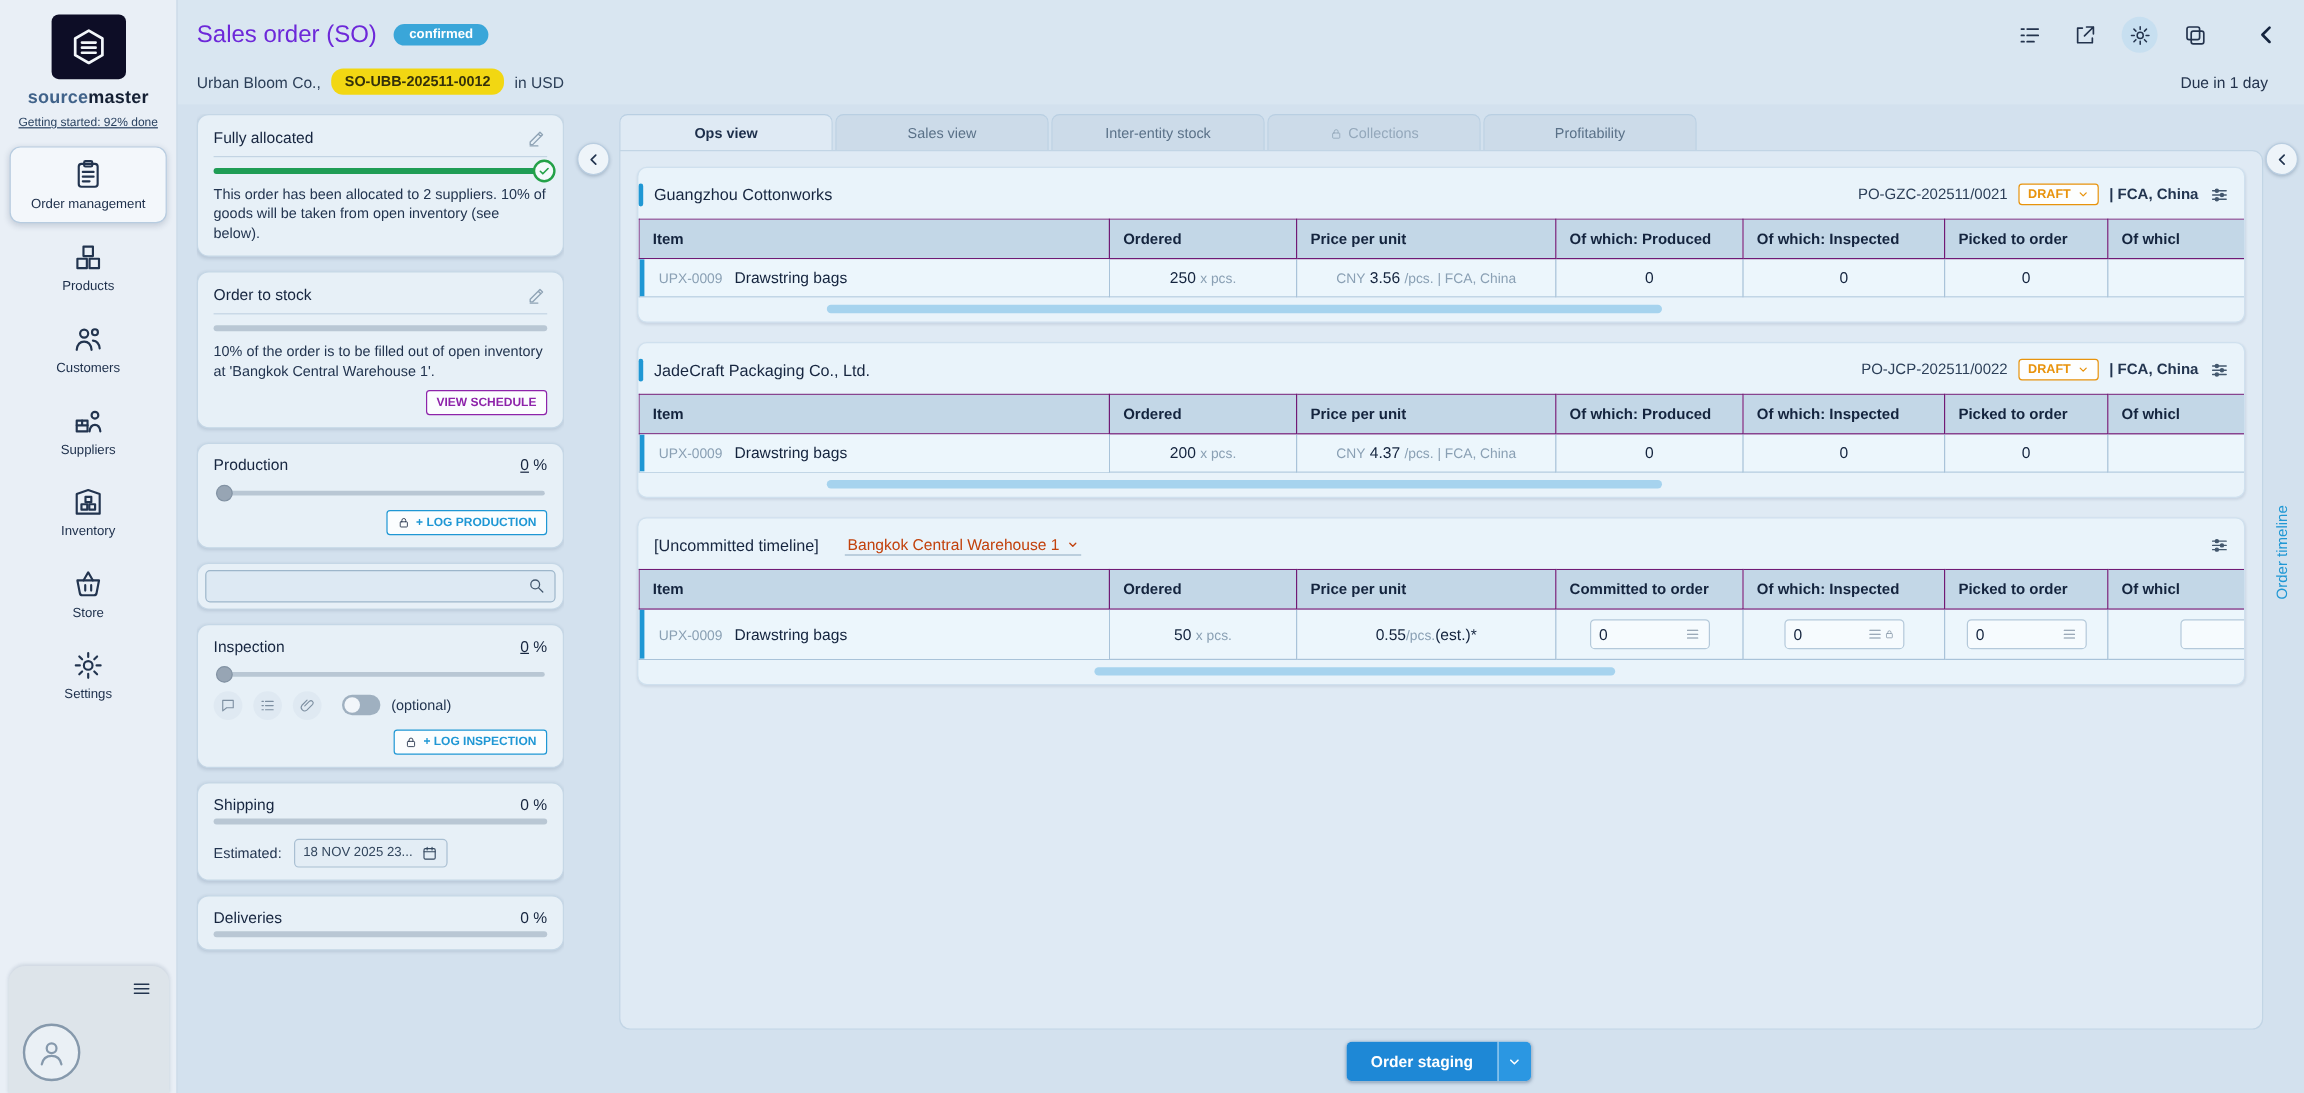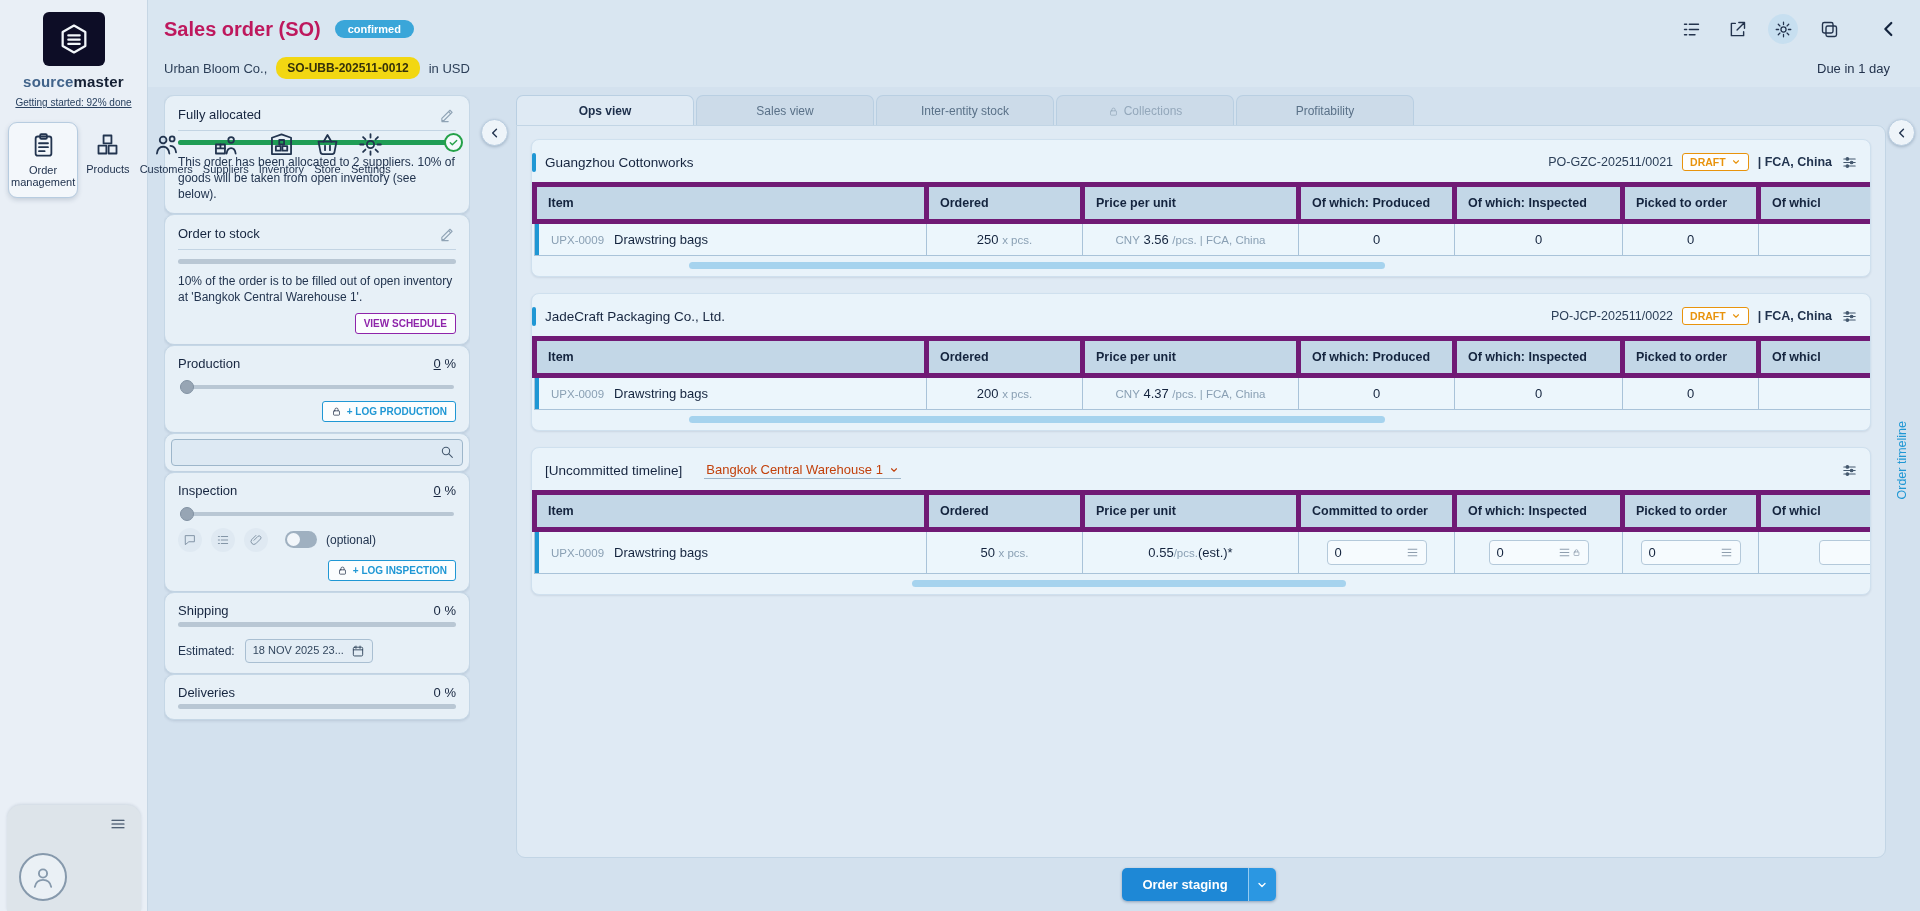--- a/index.html
+++ b/index.html
@@ -7,48 +7,48 @@
   body{overflow:hidden;font-family:"Liberation Sans","DejaVu Sans",sans-serif;background:#cbdbe9;color:#1c2e4a;font-size:13px}
   .app{display:flex;width:100%;height:100%}
   svg.ic{stroke:currentColor;fill:none;stroke-width:1.6;stroke-linecap:round;stroke-linejoin:round;display:block}
 
   
   .sidebar{width:148px;background:#e9eff6;display:flex;flex-direction:column;align-items:center;flex-shrink:0;border-right:1px solid #c6d6e4;position:relative;z-index:3}
   .logo-box{margin-top:12px;width:62px;height:54px;background:#0d0d26;border-radius:6px;display:flex;align-items:center;justify-content:center;color:#f2f6fa}
   .brand{margin-top:7px;font-size:15px;font-weight:bold;letter-spacing:.2px}
   .brand-source{color:#41638a}.brand-master{color:#141f33}
   .getting-started{font-size:10px;text-decoration:underline;color:#2a4261;margin:7px 0 14px;cursor:pointer}
-  .nav{width:100%;display:flex;flex-direction:row;gap:6px;padding:0 8px}
+  .nav{width:100%;display:flex;flex-direction:column;gap:6px;padding:0 8px}
   .nav-item{display:flex;flex-direction:column;align-items:center;gap:5px;padding:9px 2px;border-radius:9px;cursor:pointer;color:#22344f}
   .nav-item .nav-label{font-size:11px;color:#1c2e4a;text-align:center}
   .nav-item.active{background:#f3f7fb;border:1px solid #b7cce0;box-shadow:0 2px 5px rgba(25,50,85,.18)}
   .user-area{margin-top:auto;width:134px;height:106px;background:#dde4ea;border-radius:14px 14px 0 0;position:relative;box-shadow:0 -1px 3px rgba(25,50,85,.12)}
   .hamburger-btn{position:absolute;top:10px;right:14px;color:#22344f;background:none;border:none;cursor:pointer}
   .avatar{position:absolute;left:12px;bottom:10px;width:48px;height:48px;border-radius:50%;border:2px solid #8699ac;background:#eaf0f5;display:flex;align-items:center;justify-content:center;color:#8699ac;cursor:pointer}
 
   
   .main{flex:1;display:flex;flex-direction:column;min-width:0;background:#d3e1ee}
   .header{padding:9px 16px 0 16px;background:#d9e6f1}
   .hrow1{display:flex;align-items:center;height:40px}
-  .page-title{font-size:20px;font-weight:700;color:#be185d}
+  .page-title{font-size:20px;font-weight:400;color:#6d28d9}
   .status-badge{margin-left:14px;background:#3aa6d9;color:#fff;font-size:11px;font-weight:bold;padding:3px 13px;border-radius:11px}
   .toolbar{margin-left:auto;display:flex;align-items:center;gap:16px;color:#23334d}
   .tool-btn{background:none;border:none;cursor:pointer;color:#23334d;width:30px;height:30px;display:flex;align-items:center;justify-content:center;border-radius:6px}
   .tool-btn.circle{background:#c7dff0;border-radius:50%}
   .corner-btn{margin-left:14px;color:#14243e}
   .hrow2{display:flex;align-items:center;gap:9px;height:38px;font-size:13px;color:#2c3f58}
   .order-pill{background:#f2d712;color:#35310a;font-weight:bold;font-size:12px;padding:4px 11px;border-radius:10px;cursor:pointer}
   .due{margin-left:auto;margin-right:14px;color:#23334d}
 
   
   .content{flex:1;display:flex;min-height:0;padding:8px 0 0 16px}
 
   
   .left-panel{width:352px;flex-shrink:0;position:relative;padding-right:46px}
-  .cards{display:flex;flex-direction:column;height:100%;overflow:hidden}
+  .cards{display:flex;flex-direction:column;gap:12px;height:100%;overflow:hidden}
   .card{background:#e7f0f7;border:1px solid #c5d7e6;border-radius:10px;padding:10px 13px;box-shadow:0 1px 3px rgba(25,50,85,.14);flex-shrink:0}
   .card-head{display:flex;justify-content:space-between;align-items:center;padding-bottom:7px;border-bottom:1px solid #c3d4e3;margin-bottom:9px;color:#8fa3b5}
   .card-title{font-size:13px;color:#16253f}
   .card-title-row{display:flex;justify-content:space-between;align-items:center;margin-bottom:4px}
   .pct{font-size:13px;color:#16253f}
   .pct .u{text-decoration:underline}
   .card-body{font-size:12px;line-height:1.35;color:#22344f;margin-top:9px}
   .progress{height:5px;background:#b9c7d4;border-radius:3px;position:relative;margin-top:4px}
   .progress .fill{height:100%;background:#1f9d55;border-radius:3px}
   .check-badge{position:absolute;right:-7px;top:-7px;width:19px;height:19px;border-radius:50%;background:#f4f9fc;border:2px solid #24a148;color:#24a148;display:flex;align-items:center;justify-content:center}
@@ -81,21 +81,21 @@
   .accent{width:4px;height:19px;background:#1f97d4;border-radius:2px;margin-right:9px;flex-shrink:0}
   .supplier-name{font-size:13.5px;font-weight:normal;color:#16253f}
   .pad-left{padding-left:13px}
   .section-right{margin-left:auto;display:flex;align-items:center;gap:9px;font-size:12.5px;color:#2c3f58}
   .draft-chip{display:inline-flex;align-items:center;gap:5px;border:1.5px solid #e8930c;color:#e8930c;font-size:10.5px;font-weight:bold;padding:2px 7px;border-radius:3px;background:#fdfefe;cursor:pointer;font-family:inherit}
   .terms{font-weight:bold;color:#22344f}
   .tune{color:#44586e;cursor:pointer}
   .wh-select{display:inline-flex;align-items:center;gap:6px;margin-left:22px;background:none;border:none;border-bottom:1px solid #9db6ca;font-size:13px;color:#c2410c;cursor:pointer;padding:1px 2px;font-family:inherit}
   .tbl-wrap{overflow:hidden;margin-top:5px}
   table.tbl{border-collapse:collapse;table-layout:fixed;width:1445px}
-  .tbl th{background:#c3d7e7;color:#14243e;font-size:12.5px;font-weight:bold;text-align:left;padding:9px 11px;border:5px solid #701a75;white-space:nowrap;overflow:hidden}
+  .tbl th{background:#c3d7e7;color:#14243e;font-size:12.5px;font-weight:bold;text-align:left;padding:9px 11px;border:1px solid #701a75;white-space:nowrap;overflow:hidden}
   .tbl td{font-size:13px;color:#14243e;padding:8px 11px;border:1px solid #a9c3d9;background:#ecf6fc;white-space:nowrap;overflow:hidden}
   .tbl td.c{text-align:center}
   td.item-cell{position:relative;padding-left:16px}
   td.item-cell::before{content:"";position:absolute;left:0;top:0;bottom:0;width:4px;background:#1f97d4}
   .sku{color:#8aa0b4;font-size:11.5px;margin-right:10px}
   .num{color:#14243e}
   .muted{color:#8aa0b4;font-size:11.5px}
   .hscroll{height:7px;margin:6px 12px 3px;position:relative}
   .hscroll .thumb{position:absolute;top:0;height:7px;border-radius:4px;background:#a6d3ee;cursor:pointer}
   .cell-input{display:inline-flex;align-items:center;justify-content:space-between;background:#f6fbfe;border:1px solid #b4c9da;border-radius:4px;height:25px;padding:0 7px;width:100px;font-size:13px;color:#14243e;cursor:text}

